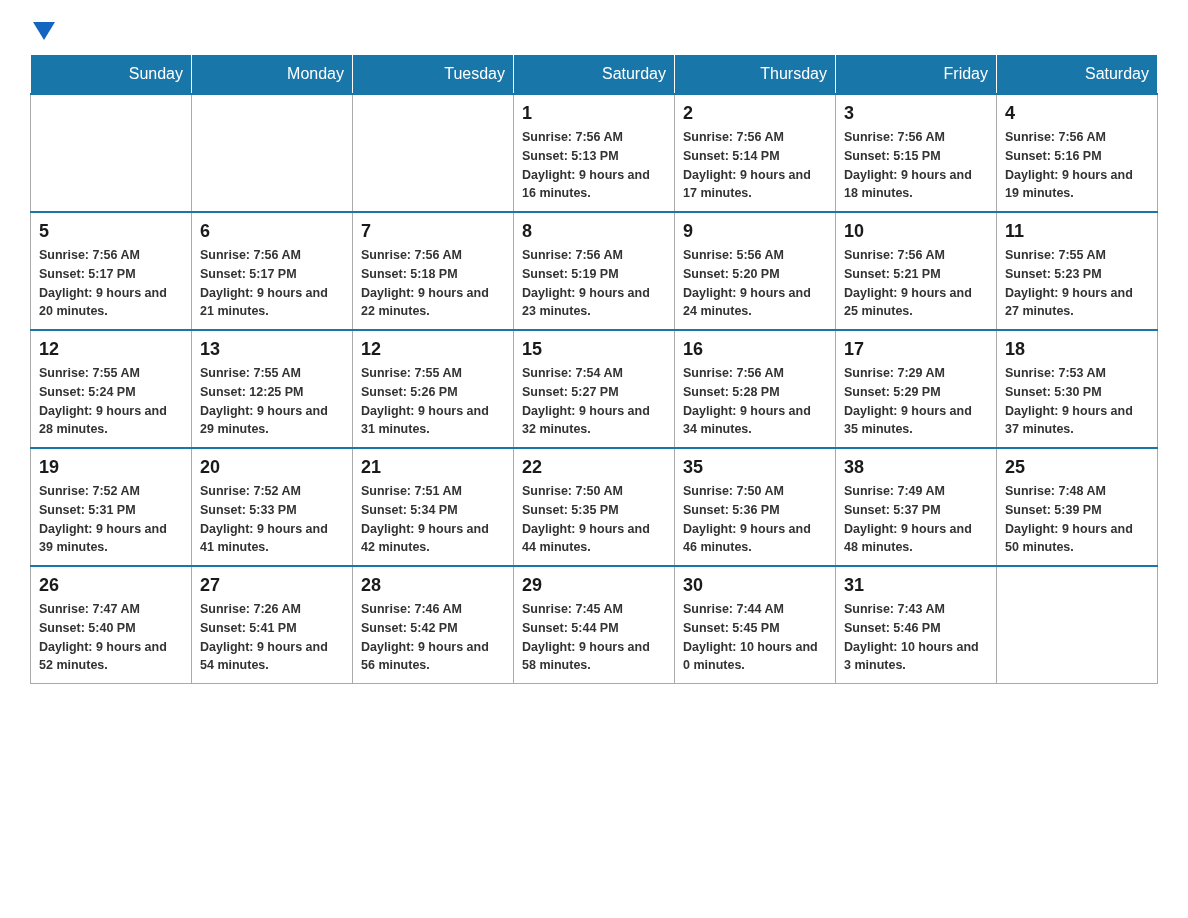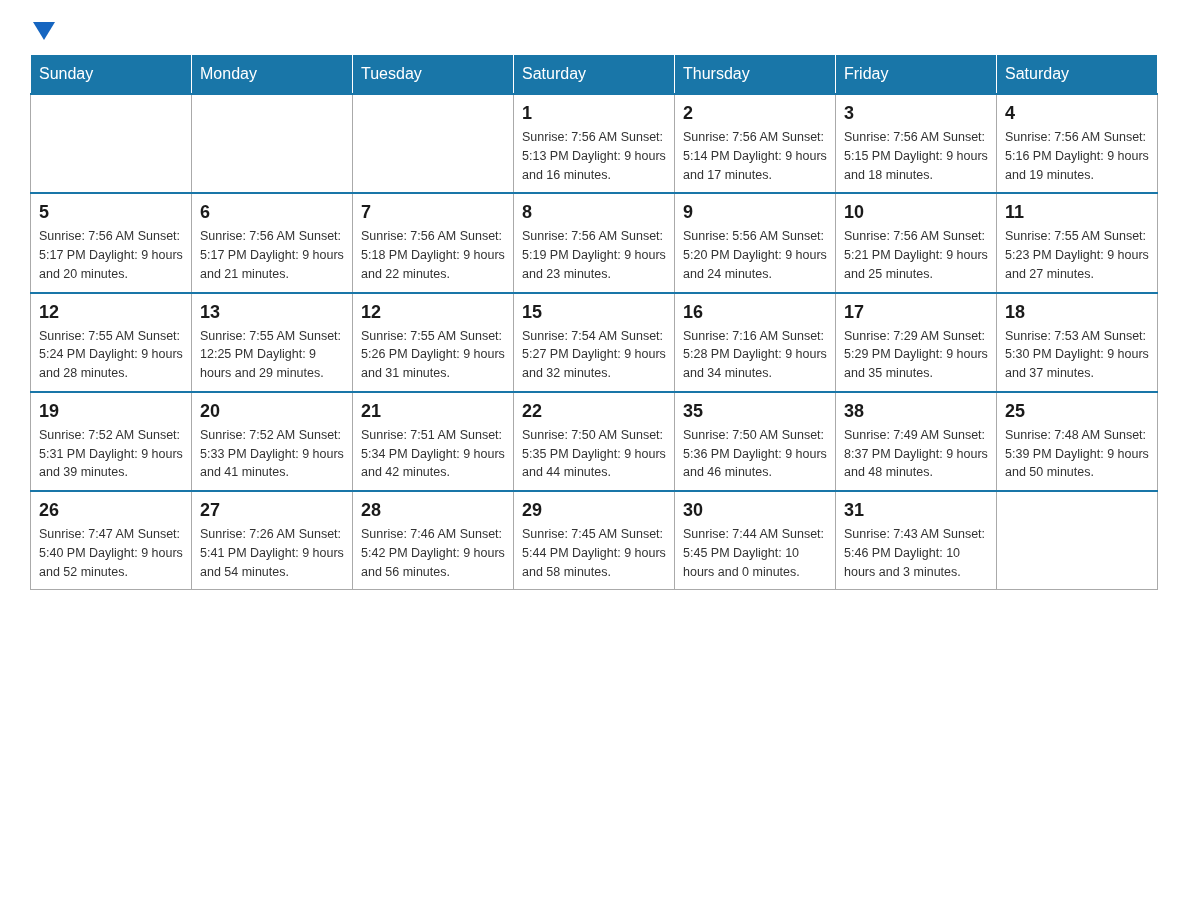--- a/index.html
+++ b/index.html
@@ -51,21 +51,21 @@
     .calendar {
       width: 100%;
       border-collapse: collapse;
     }
     .calendar th {
       background-color: #1976a8;
       color: #fff;
       padding: 10px 8px;
       font-size: 16px;
       font-weight: normal;
-      text-align: left;
+      text-align: right;
       border: 1px solid #fff;
     }
     .calendar td {
       vertical-align: top;
       padding: 8px;
       border: 1px solid #aaa;
       border-top: 2px solid #1976a8;
       width: calc(100% / 7);
       min-height: 100px;
       font-size: 13px;
@@ -76,20 +76,21 @@
       font-size: 18px;
       font-weight: bold;
       color: #1a1a1a;
       display: block;
       margin-bottom: 4px;
     }
     .day-info {
       font-size: 12.5px;
       line-height: 1.5;
       color: #333;
+      font-weight: bold;
     }
     .empty-cell {
       background: #fff;
       border-top: 2px solid #1976a8;
     }
   </style>
 </head>
 <body>
 
 <div class="header">
@@ -229,21 +230,21 @@
         </td>
         <td>
           <span class="day-number">15</span>
           <div class="day-info">Sunrise: 7:54 AM
 Sunset: 5:27 PM
 Daylight: 9 hours
 and 32 minutes.</div>
         </td>
         <td>
           <span class="day-number">16</span>
-          <div class="day-info">Sunrise: 7:16 AM
+          <div class="day-info">Sunrise: 7:56 AM
 Sunset: 5:28 PM
 Daylight: 9 hours
 and 34 minutes.</div>
         </td>
         <td>
           <span class="day-number">17</span>
           <div class="day-info">Sunrise: 7:29 AM
 Sunset: 5:29 PM
 Daylight: 9 hours
 and 35 minutes.</div>
@@ -288,21 +289,21 @@
         <td>
           <span class="day-number">35</span>
           <div class="day-info">Sunrise: 7:50 AM
 Sunset: 5:36 PM
 Daylight: 9 hours
 and 46 minutes.</div>
         </td>
         <td>
           <span class="day-number">38</span>
           <div class="day-info">Sunrise: 7:49 AM
-Sunset: 8:37 PM
+Sunset: 5:37 PM
 Daylight: 9 hours
 and 48 minutes.</div>
         </td>
         <td>
           <span class="day-number">25</span>
           <div class="day-info">Sunrise: 7:48 AM
 Sunset: 5:39 PM
 Daylight: 9 hours
 and 50 minutes.</div>
         </td>

